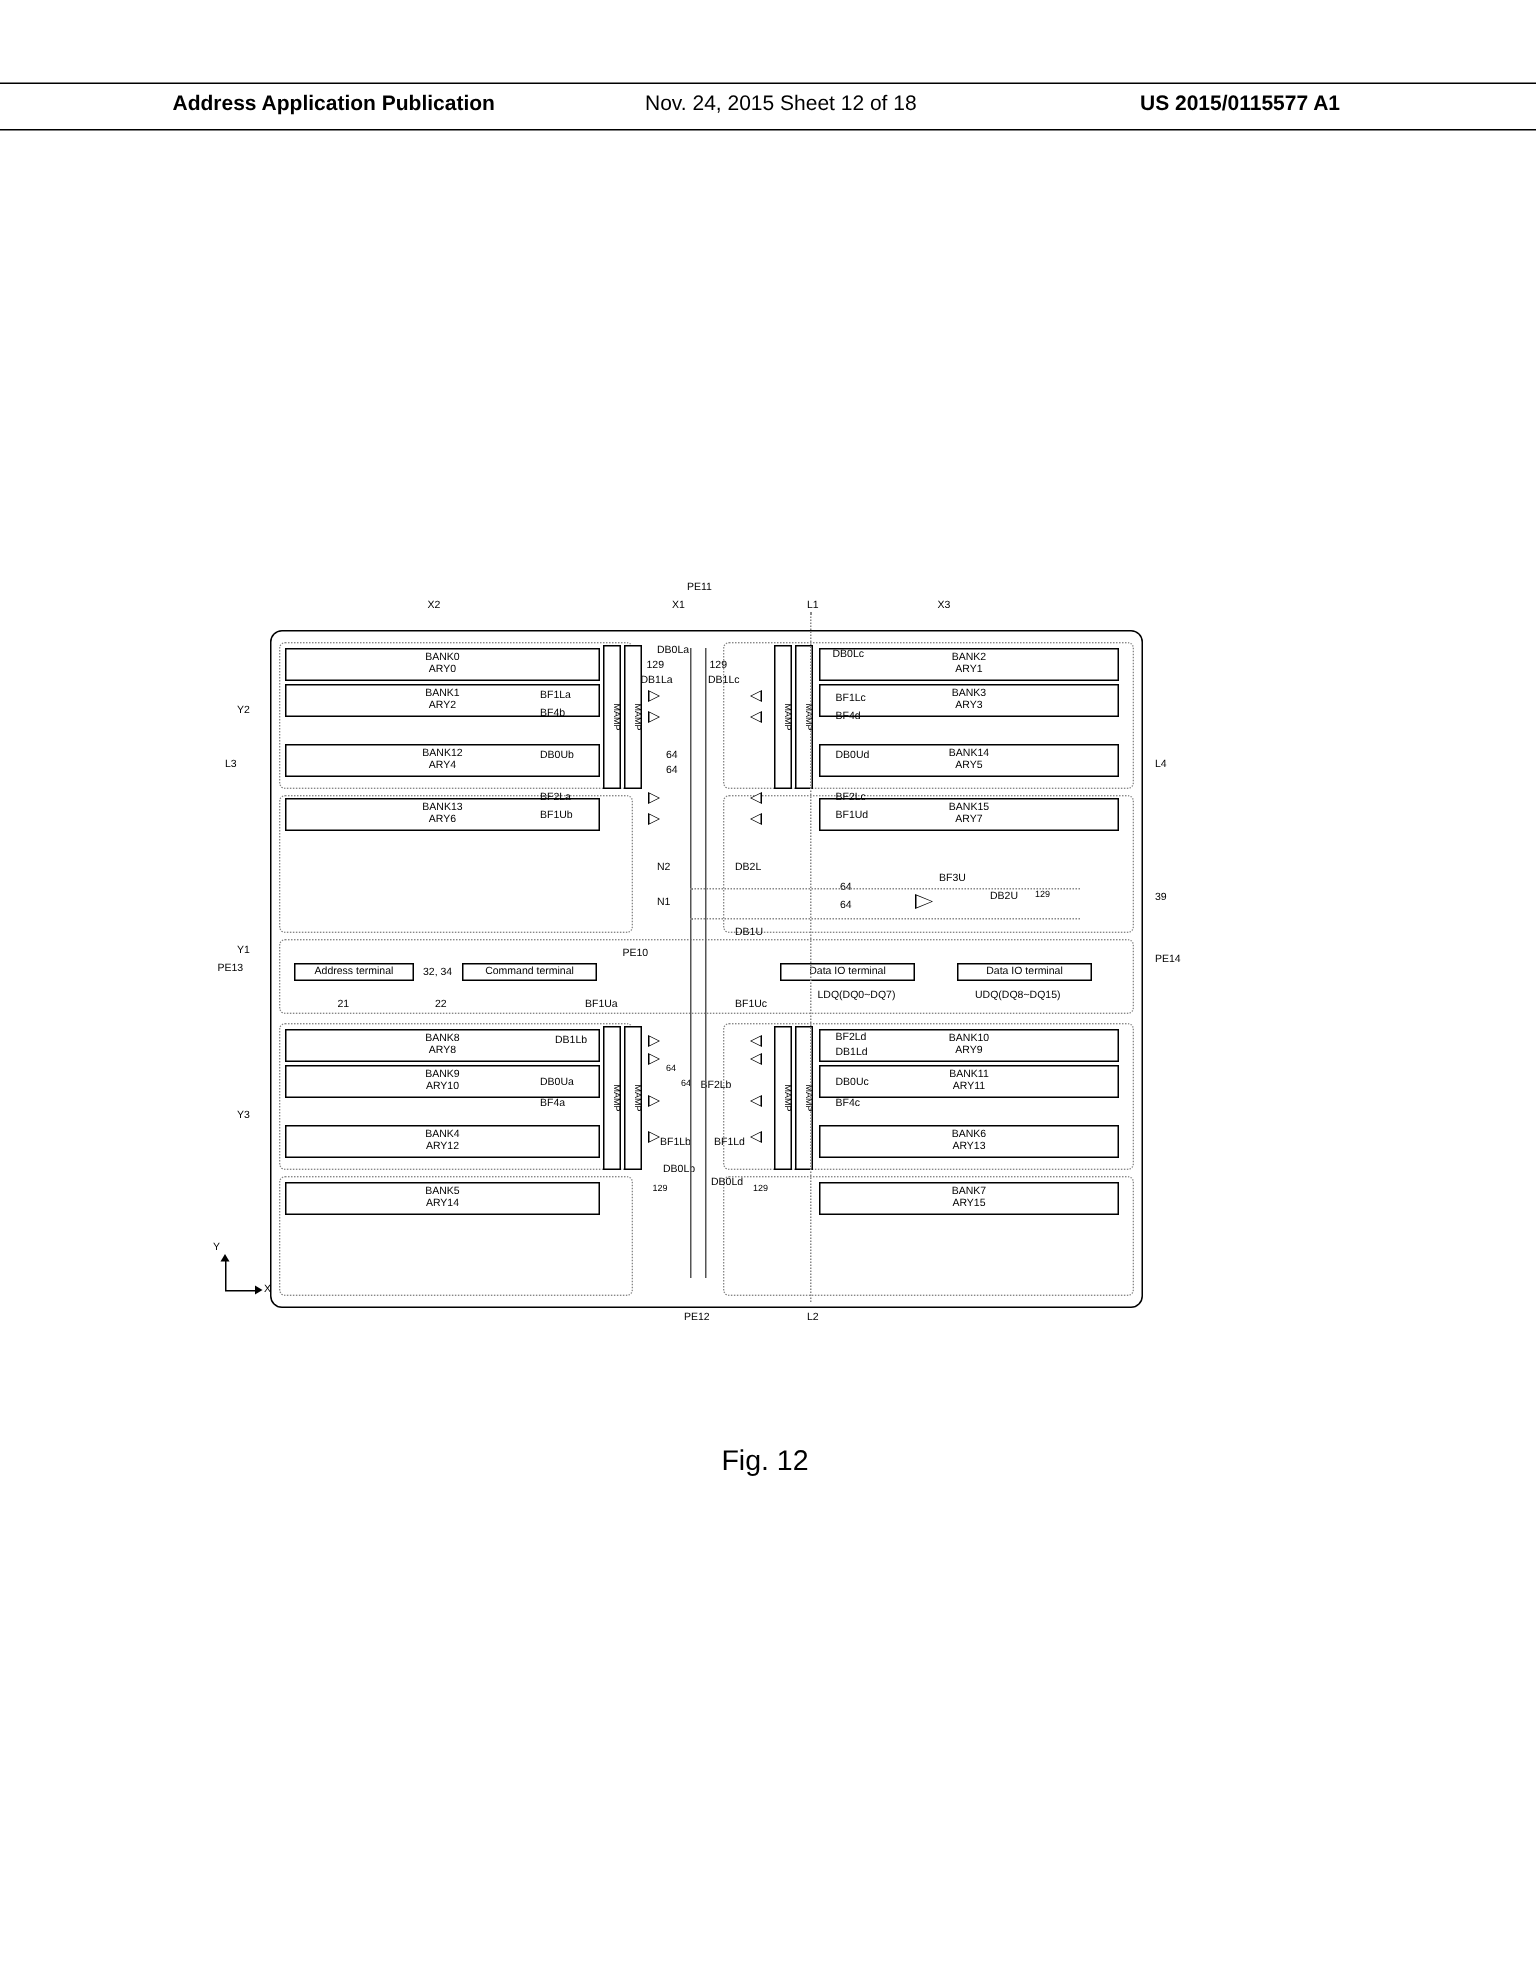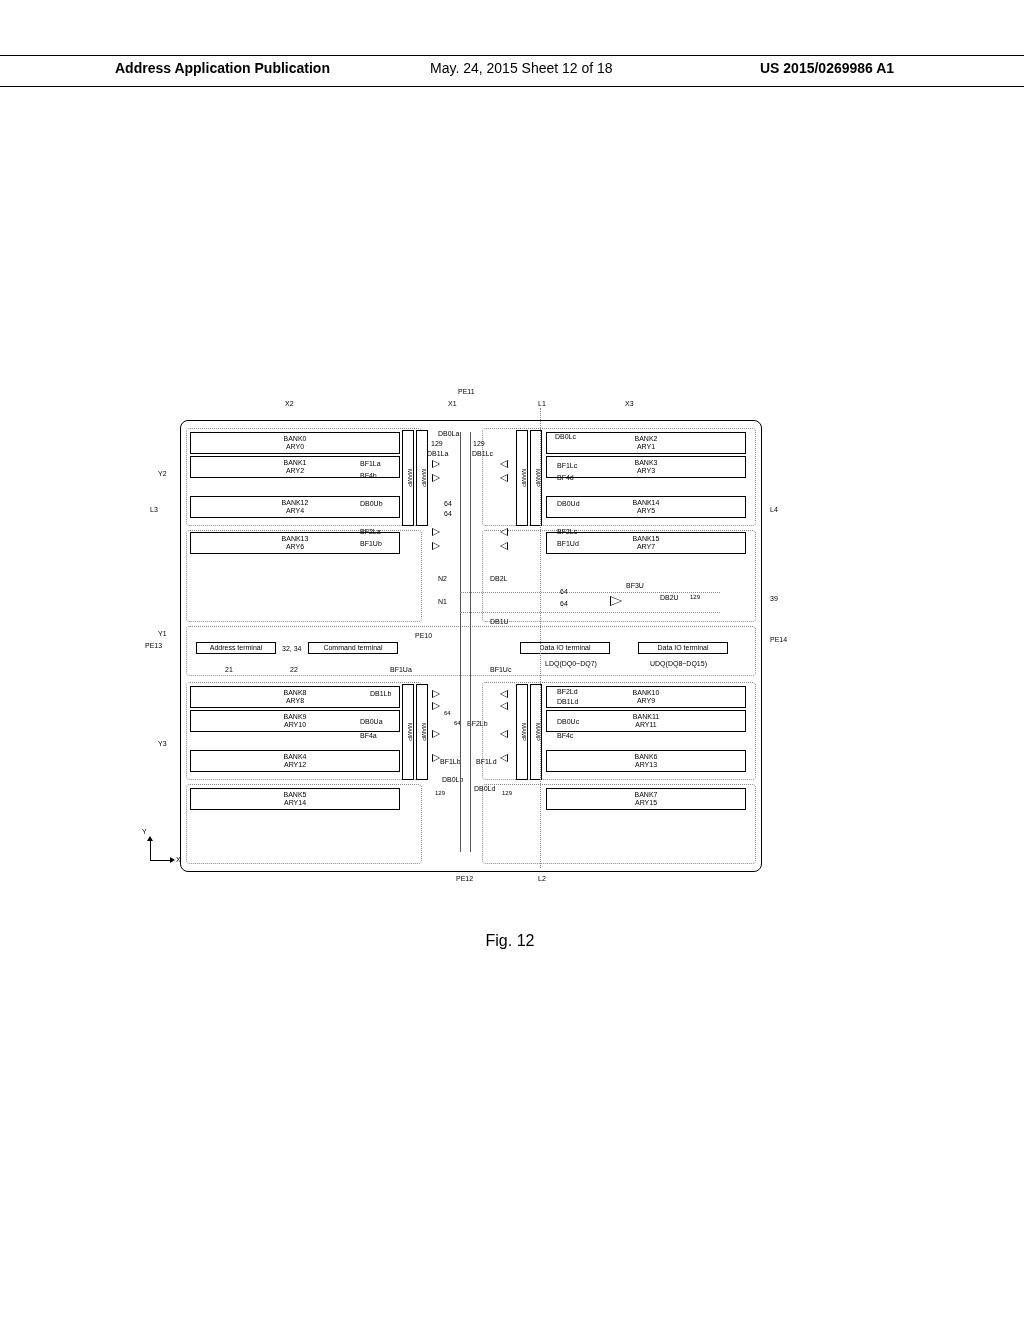--- a/index.html
+++ b/index.html
@@ -50,22 +50,22 @@
     left: 160px;
     top: 400px;
     width: 700px;
     height: 500px;
     font-size: 8px;
   }
   .figlabel {
     position: absolute;
     left: 50%;
     transform: translateX(-50%);
-    top: 532px;
-    font-size: 16px;
+    top: 564px;
+    font-size: 19px;
   }
   
   .chip {
     position: absolute;
     left: 20px;
     top: 20px;
     width: 580px;
     height: 450px;
     border: 1px solid #000;
     border-radius: 8px;
@@ -167,22 +167,22 @@
   .dline { position:absolute; border-top:1px dotted #888; }
   .dvline { position:absolute; border-left:1px dotted #888; }
 </style>
 </head>
 <body>
 
 <div class="page">
 
   <div class="header">
     <span class="header-left">Address Application Publication</span>
-    <span class="header-mid">May. 24, 2015  Sheet 12 of 18</span>
-    <span class="header-right">US 2015/0269986 A1</span>
+    <span class="header-mid">Nov. 24, 2015  Sheet 12 of 18</span>
+    <span class="header-right">US 2015/0115577 A1</span>
   </div>
 
   <div class="figwrap">
 
     <div class="chip"></div>
 
     <span class="annot" style="left:125px; top:0px;">X2</span>
     <span class="annot" style="left:288px; top:0px;">X1</span>
     <span class="annot" style="left:298px; top:-12px;">PE11</span>
     <span class="annot" style="left:378px; top:0px;">L1</span>

